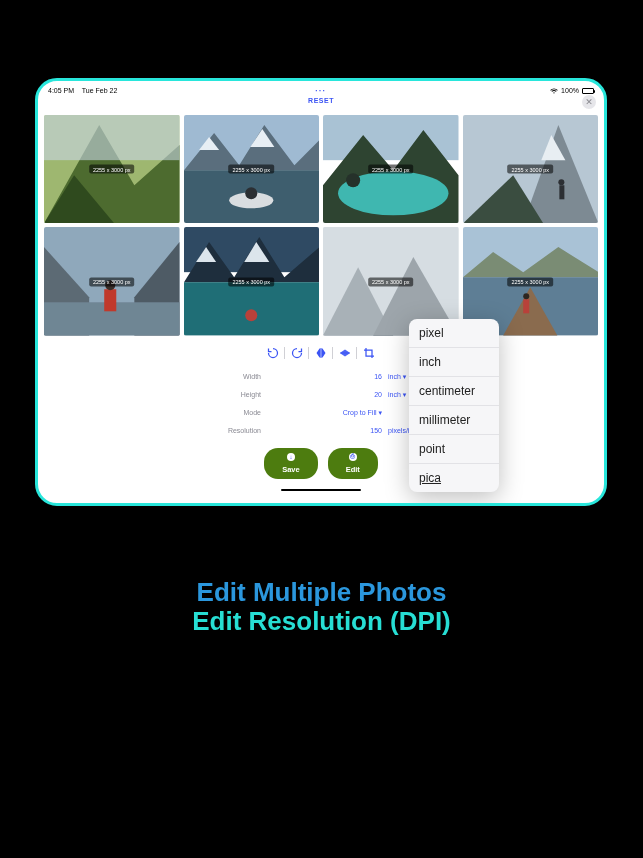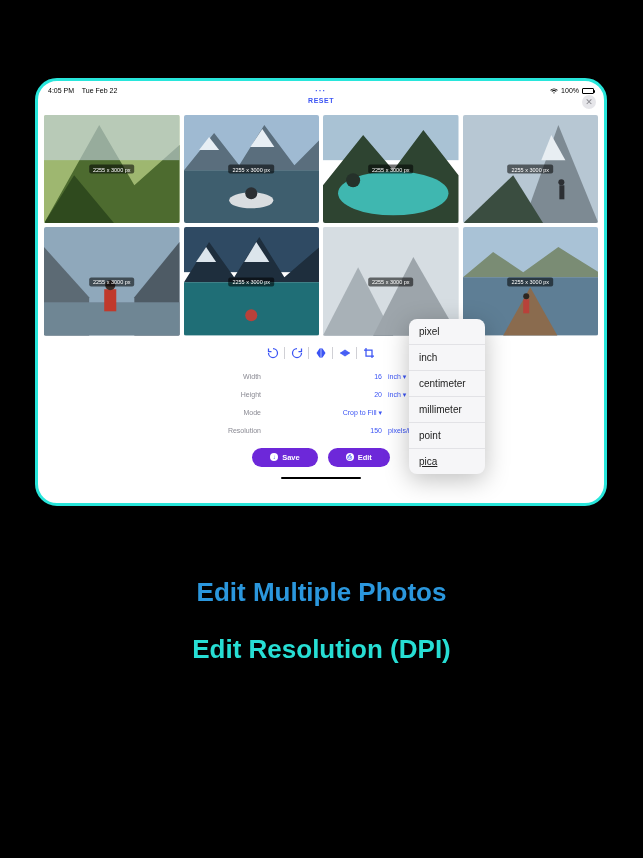--- a/index.html
+++ b/index.html
@@ -97,50 +97,49 @@
     font-size:7px;
   }
   .frow { display:flex; align-items:center; height:18px; gap:6px; }
   .frow .lbl { width:55px; text-align:right; color:#8a8a93; }
   .frow .val { flex:1; text-align:right; color:#3b54f4; font-weight:500; }
   .frow .unit { width:48px; text-align:left; color:#3b54f4; font-weight:500; }
 
   
   .actions { margin-top:8px; display:flex; justify-content:center; gap:10px; }
   .pillbtn {
-    background:#6d28d9; color:#fff; font-size:7.5px; font-weight:600;
+    background:#4d7c0f; color:#fff; font-size:7.5px; font-weight:600;
     padding:5px 18px; border-radius:14px;
-    display:flex; align-items:center; gap:4px;
+    display:flex; align-items:center; gap:4px;flex-direction:column;
   }
   .pillbtn .ic { width:8px; height:8px; background:#fff; border-radius:50%; display:flex; align-items:center; justify-content:center; color:#3b54f4; font-size:6px; }
 
   .homebar { margin:10px auto 0 auto; width:80px; height:2.5px; background:#000; border-radius:2px; }
 
   
   .popover {
     position:absolute;
     left: 371px;
     top: 238px;
-    width: 76px;
+    width: 90px;
     background:#f6f6f8;
     border-radius:8px;
     box-shadow:0 6px 24px rgba(0,0,0,0.25);
     overflow:hidden;
-    font-size:10px;
+    font-size:12px;
   }
   .popover .opt { padding:7px 10px; color:#222; border-bottom:0.5px solid #e2e2e6; }
   .popover .opt:last-child { border-bottom:none;text-decoration:underline; }
 
   
   .captions {
     position:absolute;
     left:0; right:0;
     top: 578px;
     display:flex; flex-direction:column; align-items:center;
-    gap:28px;
   }
   .cap {
     font-size:26px;
     font-weight:700;
     text-align:center;
     line-height:1.1;
   }
   .cap.c1 { color:#2b97dd; }
   .cap.c2 { color:#2dc2d9; }
   .cap.c3 { color:#27ded4; }

